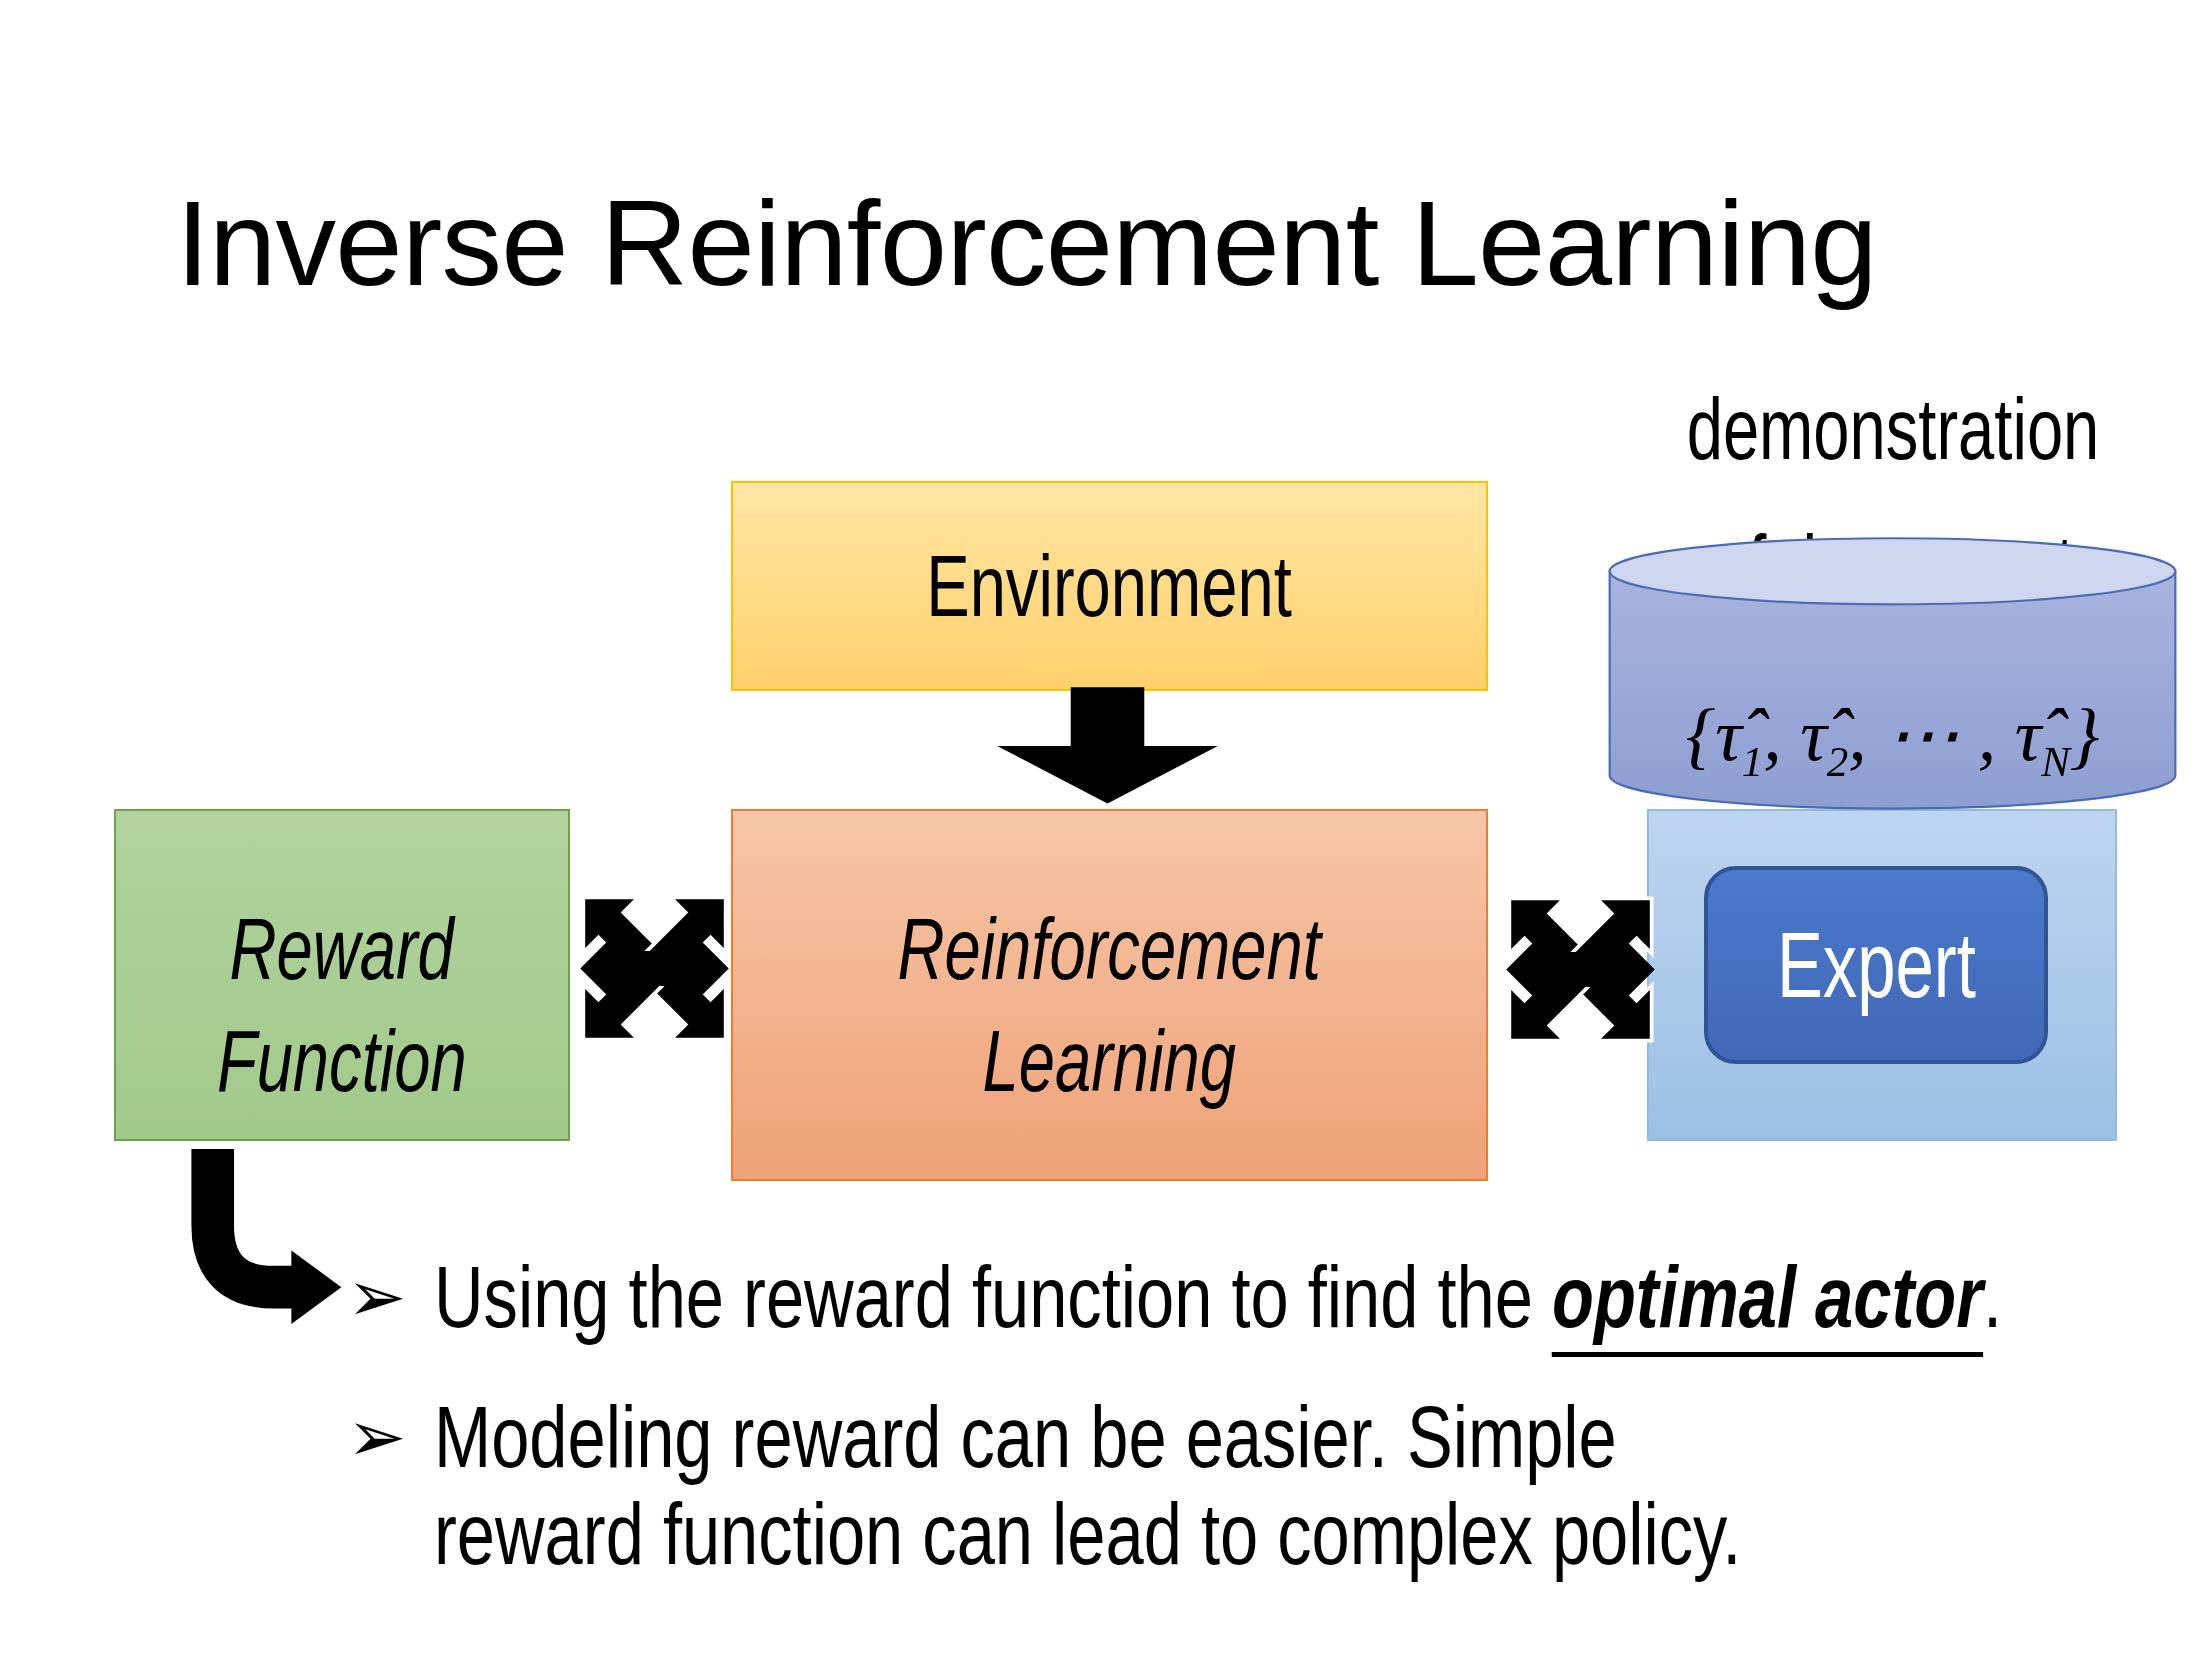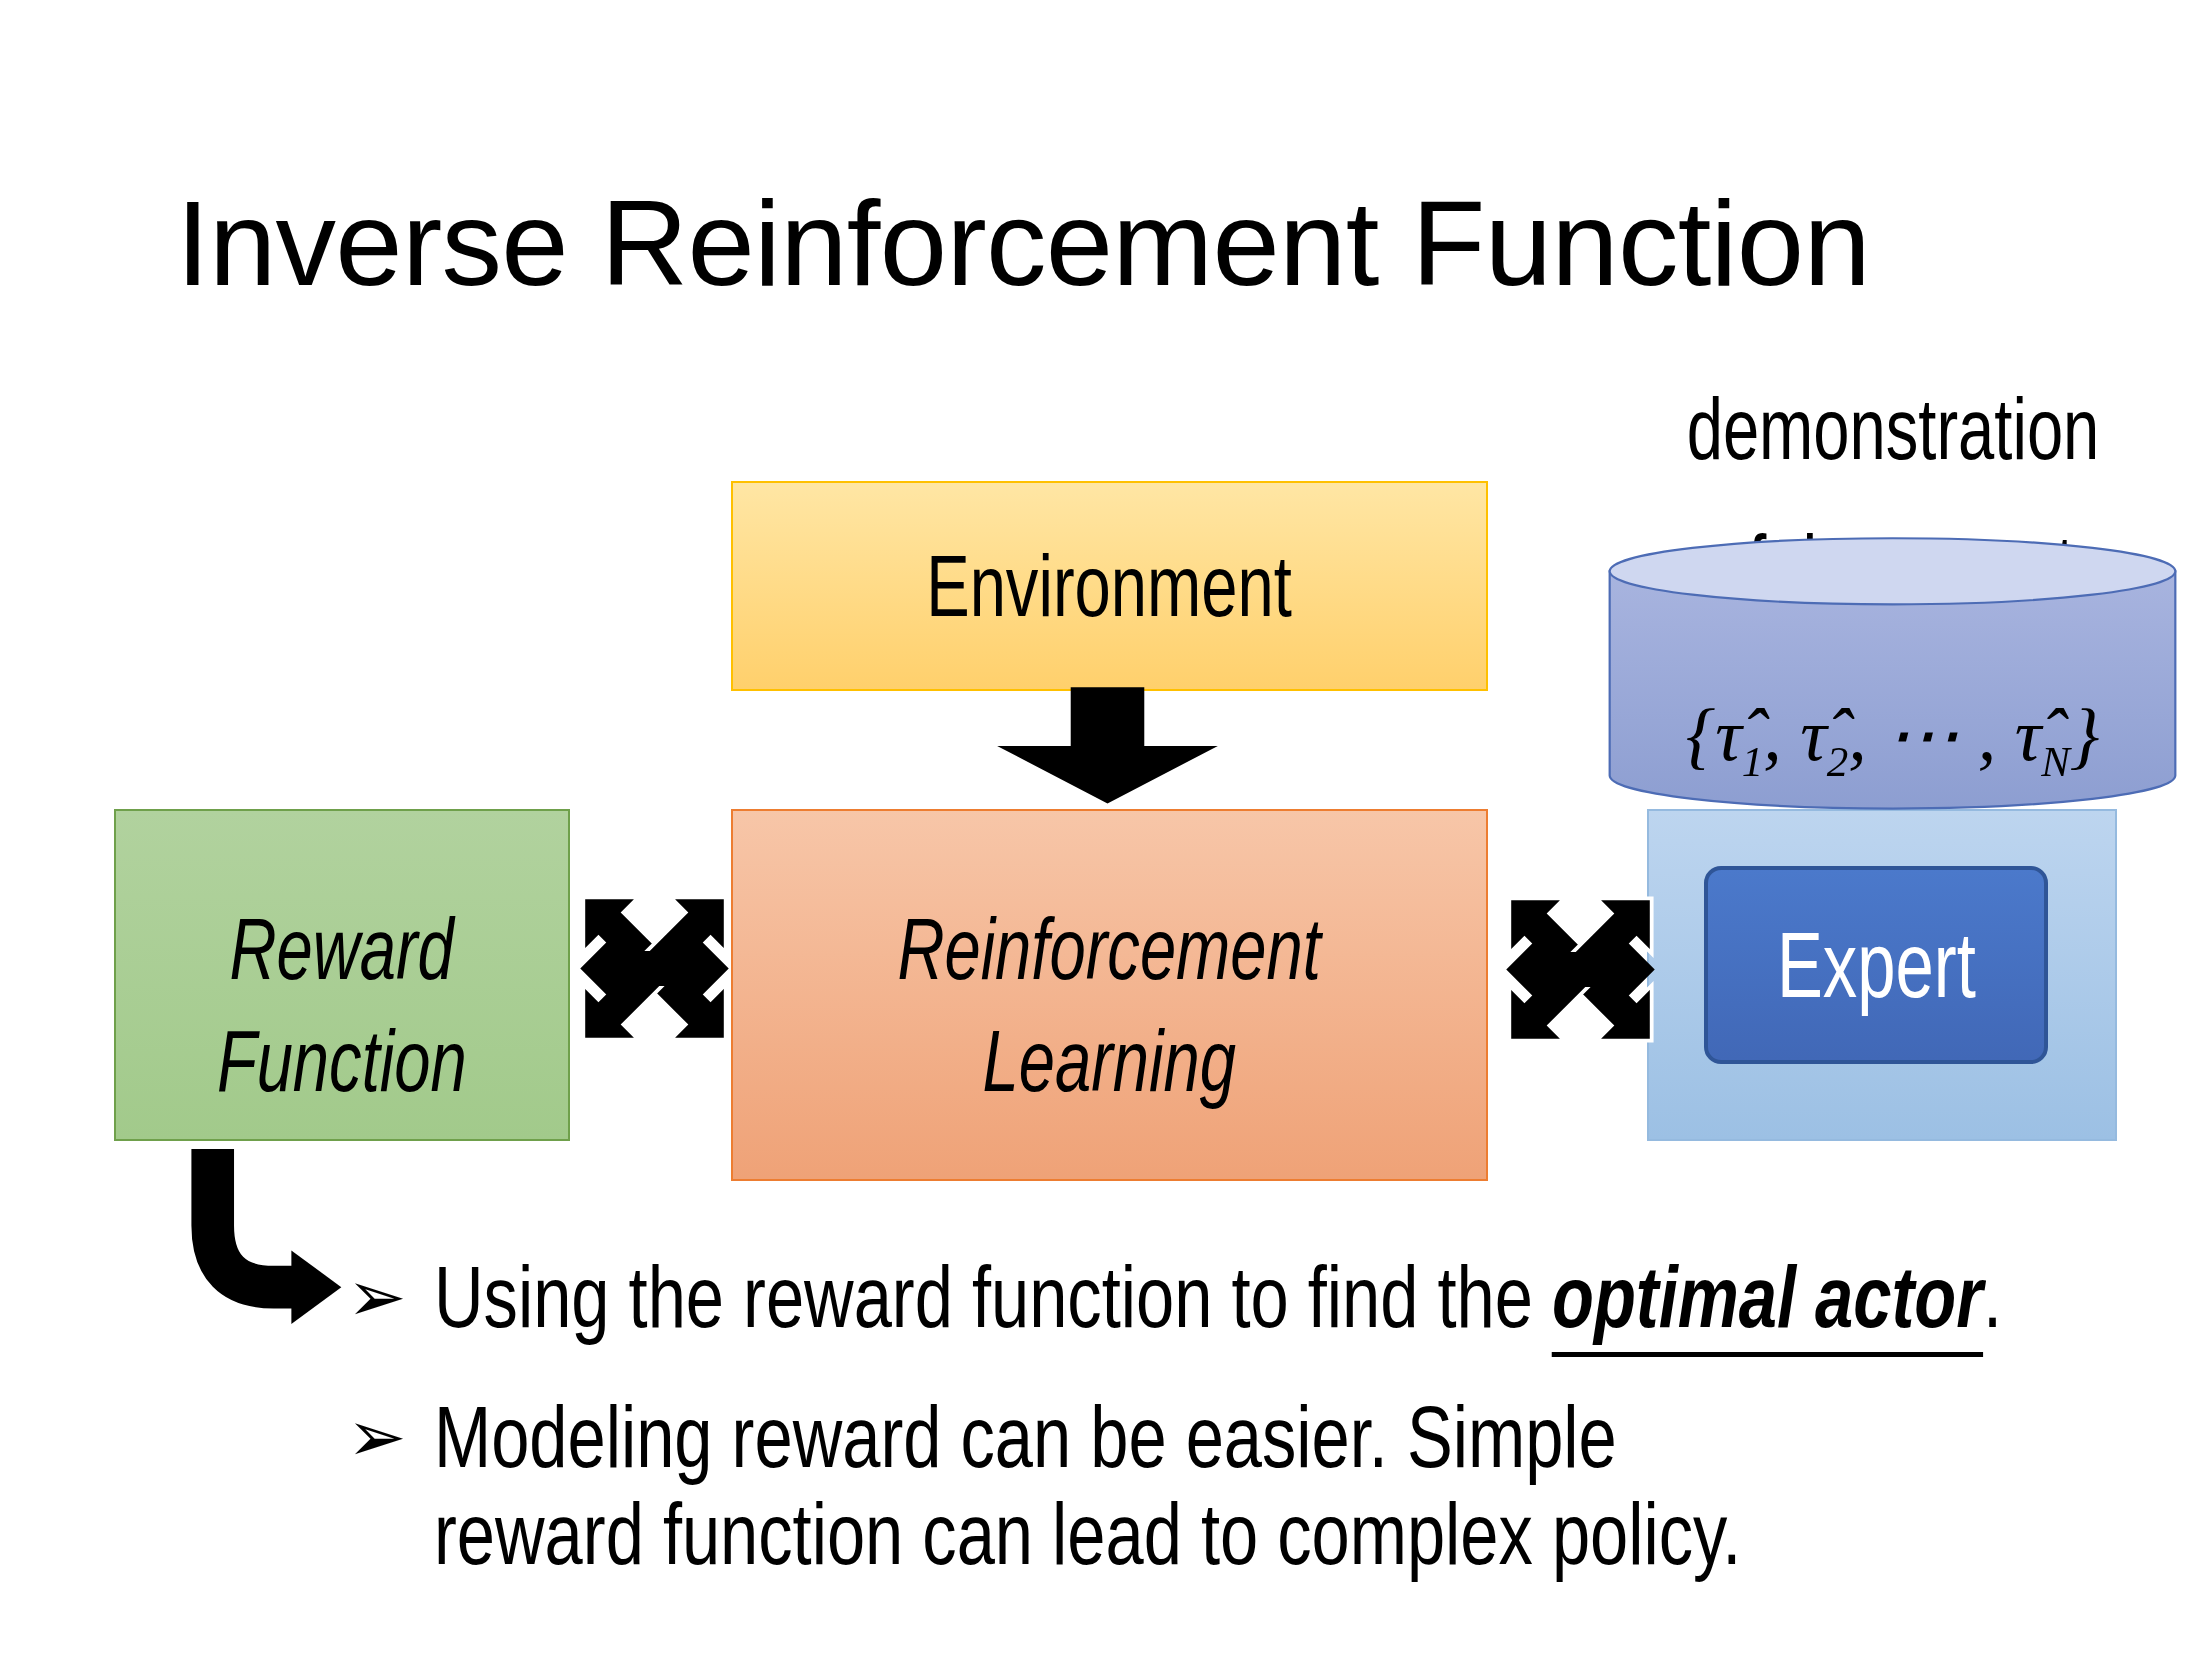--- a/index.html
+++ b/index.html
@@ -28,21 +28,21 @@
            background:linear-gradient(var(--reward-fill-top),var(--reward-fill-bottom));
            border:2.9px solid var(--reward-border);}
   #rl-box{left:731px;top:809px;width:757px;height:372px;
            background:linear-gradient(var(--rl-fill-top),var(--rl-fill-bottom));
            border:2.9px solid var(--rl-border);}
   #reward-box .lbl,#rl-box .lbl{top:82px;line-height:112px;}
 
   #expert-panel{left:1647px;top:809px;width:470px;height:332px;
            background:linear-gradient(var(--panel-fill-top),var(--panel-fill-bottom));
            border:2.2px solid var(--panel-border);}
-  #expert-box{left:1704px;top:866px;width:344px;height:198px;border-radius:17px;
+  #expert-box{left:1704px;top:866px;width:344px;height:198px;border-radius:32px;
            background:linear-gradient(var(--expert-fill-top),var(--expert-fill-bottom));
            border:4.4px solid var(--expert-border);
            display:flex;align-items:center;justify-content:center;
            color:#ffffff;font-size:93px;}
 
   
   #formula{left:1606px;top:684px;width:573px;text-align:center;
            font-family:Liberation Serif, serif;font-style:italic;
            font-size:74px;line-height:103px;}
   #formula sub{font-size:.58em;line-height:0;}
@@ -54,21 +54,21 @@
   .bullet .btext{font-size:88px;line-height:97px;transform:scaleX(.78);transform-origin:0 0;
                  white-space:nowrap;}
   #bullet1{left:347px;top:1248px;}
   #bullet2{left:347px;top:1388px;}
   #bullet2 .btext{white-space:normal;width:1691px;}
   .emph{font-weight:bold;font-style:italic;border-bottom:5.1px solid #000;padding-bottom:5.9px;}
 </style>
 </head>
 <body>
 
-<div class="abs" id="title">Inverse Reinforcement Function</div>
+<div class="abs" id="title">Inverse Reinforcement Learning</div>
 
 <div class="abs" id="demo-label">
   <div>demonstration</div>
   <div>of the expert</div>
 </div>
 
 <div class="abs dbox" id="env-box">
   <span class="squeeze">Environment</span>
 </div>
 

